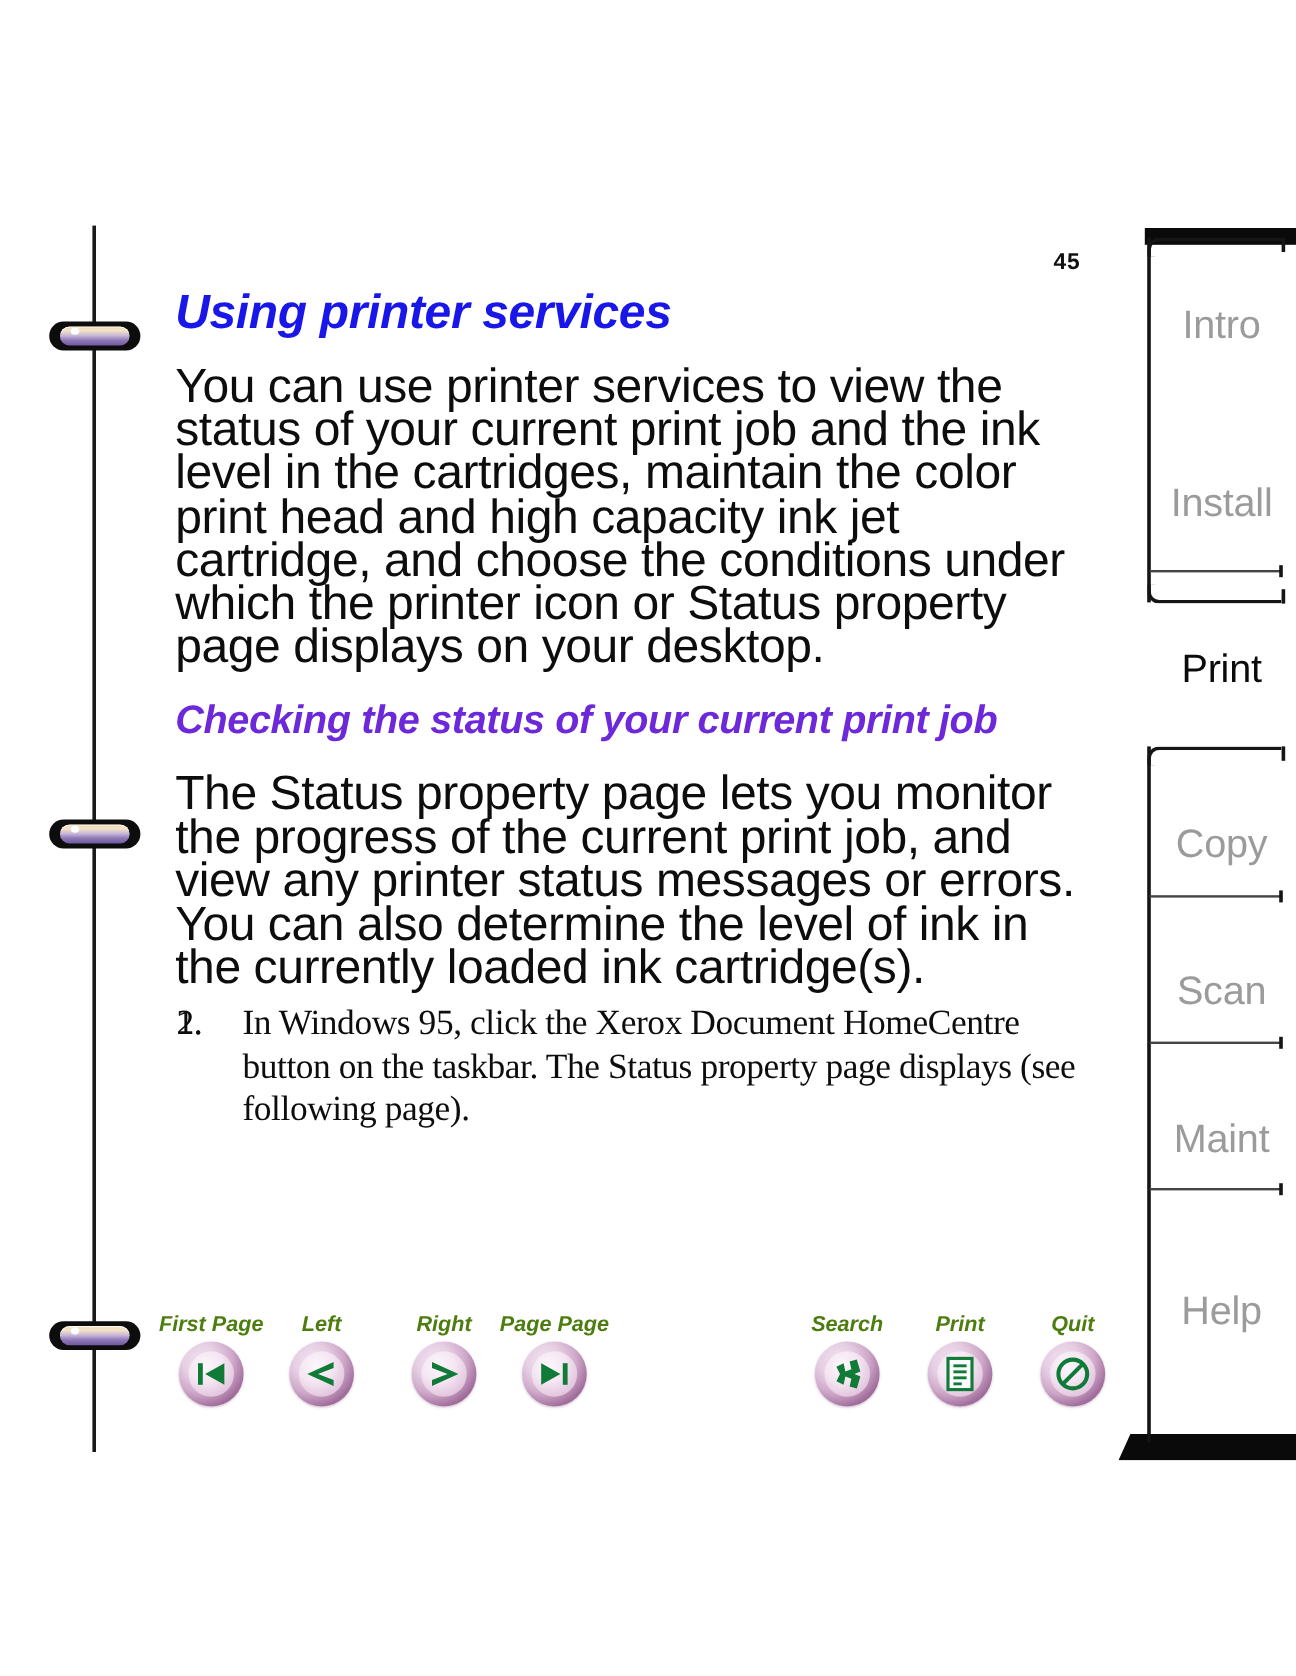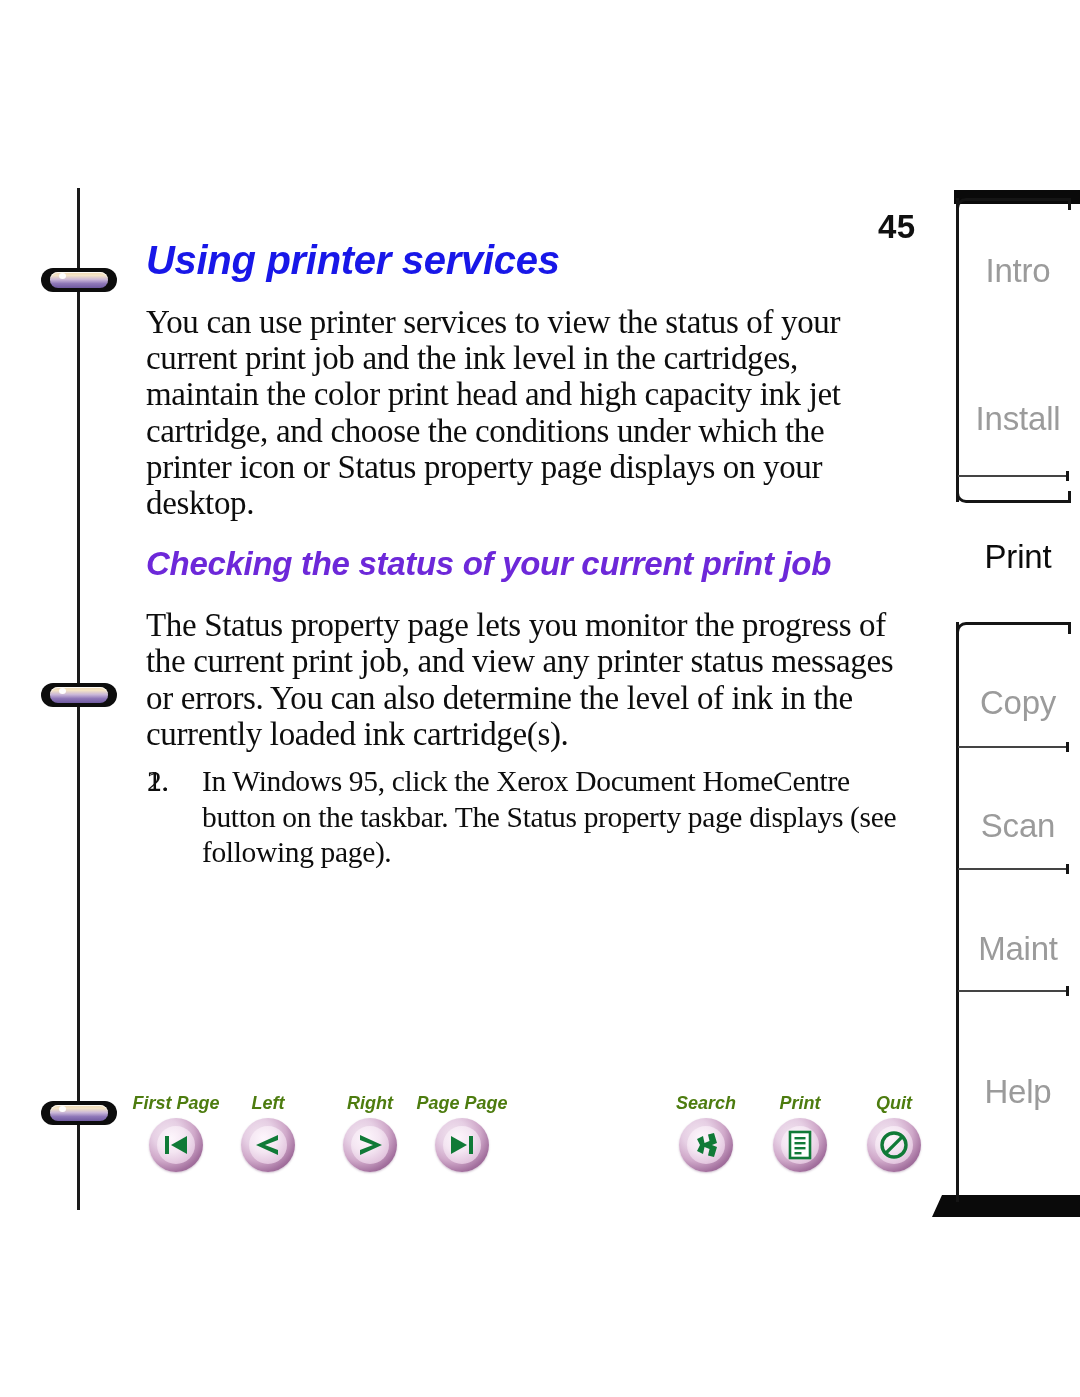--- a/index.html
+++ b/index.html
@@ -61,21 +61,21 @@
   #ring2 { top: 683px; }
   #ring3 { top: 1101px; }
 
   
   #page-num {
     position: absolute;
     left: 878px;
     top: 208px;
     font-family: "Liberation Sans", sans-serif;
     font-weight: bold;
-    font-size: 33px;
+    font-size: 19px;
     color: #101010;
     letter-spacing: .5px;
   }
 
   
   #content {
     position: absolute;
     left: 146px;
     top: 236px;
     width: 760px;
@@ -85,22 +85,22 @@
     font-family: "Liberation Sans", sans-serif;
     font-style: italic;
     font-weight: bold;
     font-size: 40px;
     line-height: 48px;
     color: #1817e8;
     letter-spacing: -0.3px;
   }
   p.body {
     margin: 0;
-    font-family: Liberation Serif, serif;
-    font-size: 33px;
+    font-family: Liberation Sans, sans-serif;
+    font-size: 40px;
     line-height: 36.2px;
     color: #0d0d0d;
     letter-spacing: -0.35px;
   }
   #intro-para { margin-top: 20px; }
 
   h2#subtitle {
     margin: 26px 0 0 0;
     font-family: "Liberation Sans", sans-serif;
     font-style: italic;

